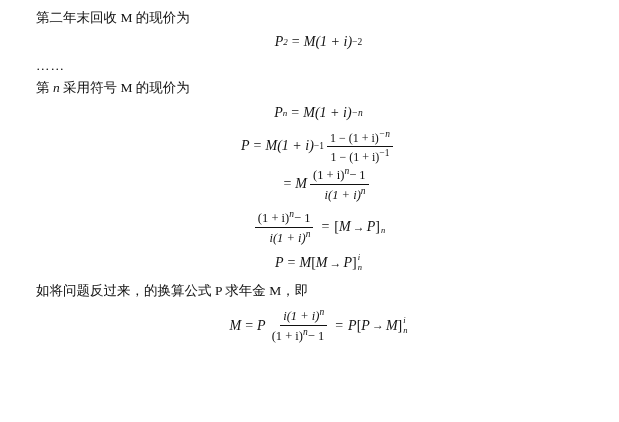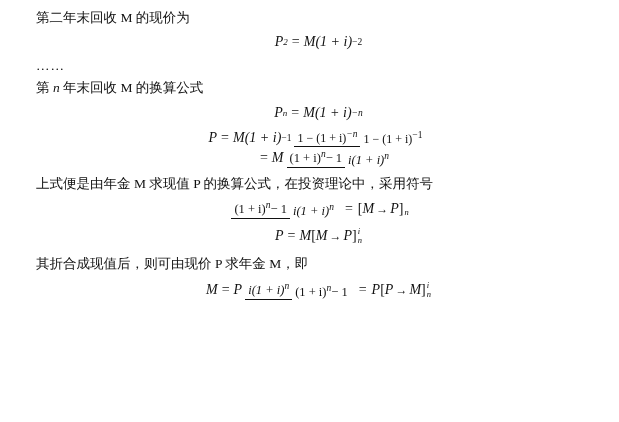--- a/index.html
+++ b/index.html
@@ -50,21 +50,21 @@
     font-size: 9px;
     vertical-align: sub;
     font-style: italic;
   }
   .sup {
     font-size: 9.5px;
     vertical-align: super;
   }
   .frac {
     display: inline-flex;
-    flex-direction: row;
+    flex-direction: column;
     align-items: center;
     justify-content: center;
     vertical-align: middle;
     margin: 0 3px;
     font-size: 12px;
     line-height: 1.18;
   }
   .frac .num {
     padding: 0 3px 1px 3px;
     border-bottom: 1px solid #111;
@@ -125,21 +125,21 @@
         <span class="sub">2</span>
       <span style="margin:0 4px;">=</span>
       <span class="it">M</span>
         <span class="it">(1 + i)</span>
         <span class="sup">−2</span>
     </span>
   </div>
 
   <div class="dots">……</div>
 
-  <p class="para"><span>第 </span><span class="it">n</span><span> 年末回收 M 的换算公式</span></p>
+  <p class="para"><span>第 </span><span class="it">n</span><span> 采用符号 M 的现价为</span></p>
 
   <div class="eq-row">
     <span class="eq">
       <span class="it">P</span>
         <span class="sub">n</span>
       <span style="margin:0 4px;">=</span>
       <span class="it">M</span>
         <span class="it">(1 + i)</span>
         <span class="sup it">−n</span>
     </span>
@@ -161,21 +161,20 @@
     <span class="eq line2">
       <span style="margin:0 4px 0 0;">=</span>
       <span class="it">M</span>
       <span class="frac big">
         <span class="num"><span>(1 + i)</span><span class="sup it">n</span><span>− 1</span></span>
         <span class="den"><span class="it">i(1 + i)</span><span class="sup it">n</span></span>
       </span>
     </span>
   </div>
 
-  <p class="para">上式便是由年金 M 求现值 P 的换算公式，在投资理论中，采用符号</p>
 
   <div class="eq-row">
     <span class="eq">
       <span class="frac big">
         <span class="num"><span>(1 + i)</span><span class="sup it">n</span><span>− 1</span></span>
         <span class="den"><span class="it">i(1 + i)</span><span class="sup it">n</span></span>
       </span>
       <span style="margin:0 5px;">=</span>
       <span class="bracket-term">
         <span>[</span>
@@ -201,21 +200,21 @@
           <span class="it">P</span>
           <span>]</span>
         <span class="brk-supsub">
           <span>i</span>
           <span>n</span>
         </span>
       </span>
     </span>
   </div>
 
-  <p class="para">其折合成现值后，则可由现价 P 求年金 M，即</p>
+  <p class="para">如将问题反过来，的换算公式 P 求年金 M，即</p>
 
   <div class="eq-row">
     <span class="eq">
       <span class="it">M</span>
       <span style="margin:0 4px;">=</span>
       <span class="it">P</span>
       <span class="frac big">
         <span class="num"><span class="it">i(1 + i)</span><span class="sup it">n</span></span>
         <span class="den"><span>(1 + i)</span><span class="sup it">n</span><span>− 1</span></span>
       </span>

